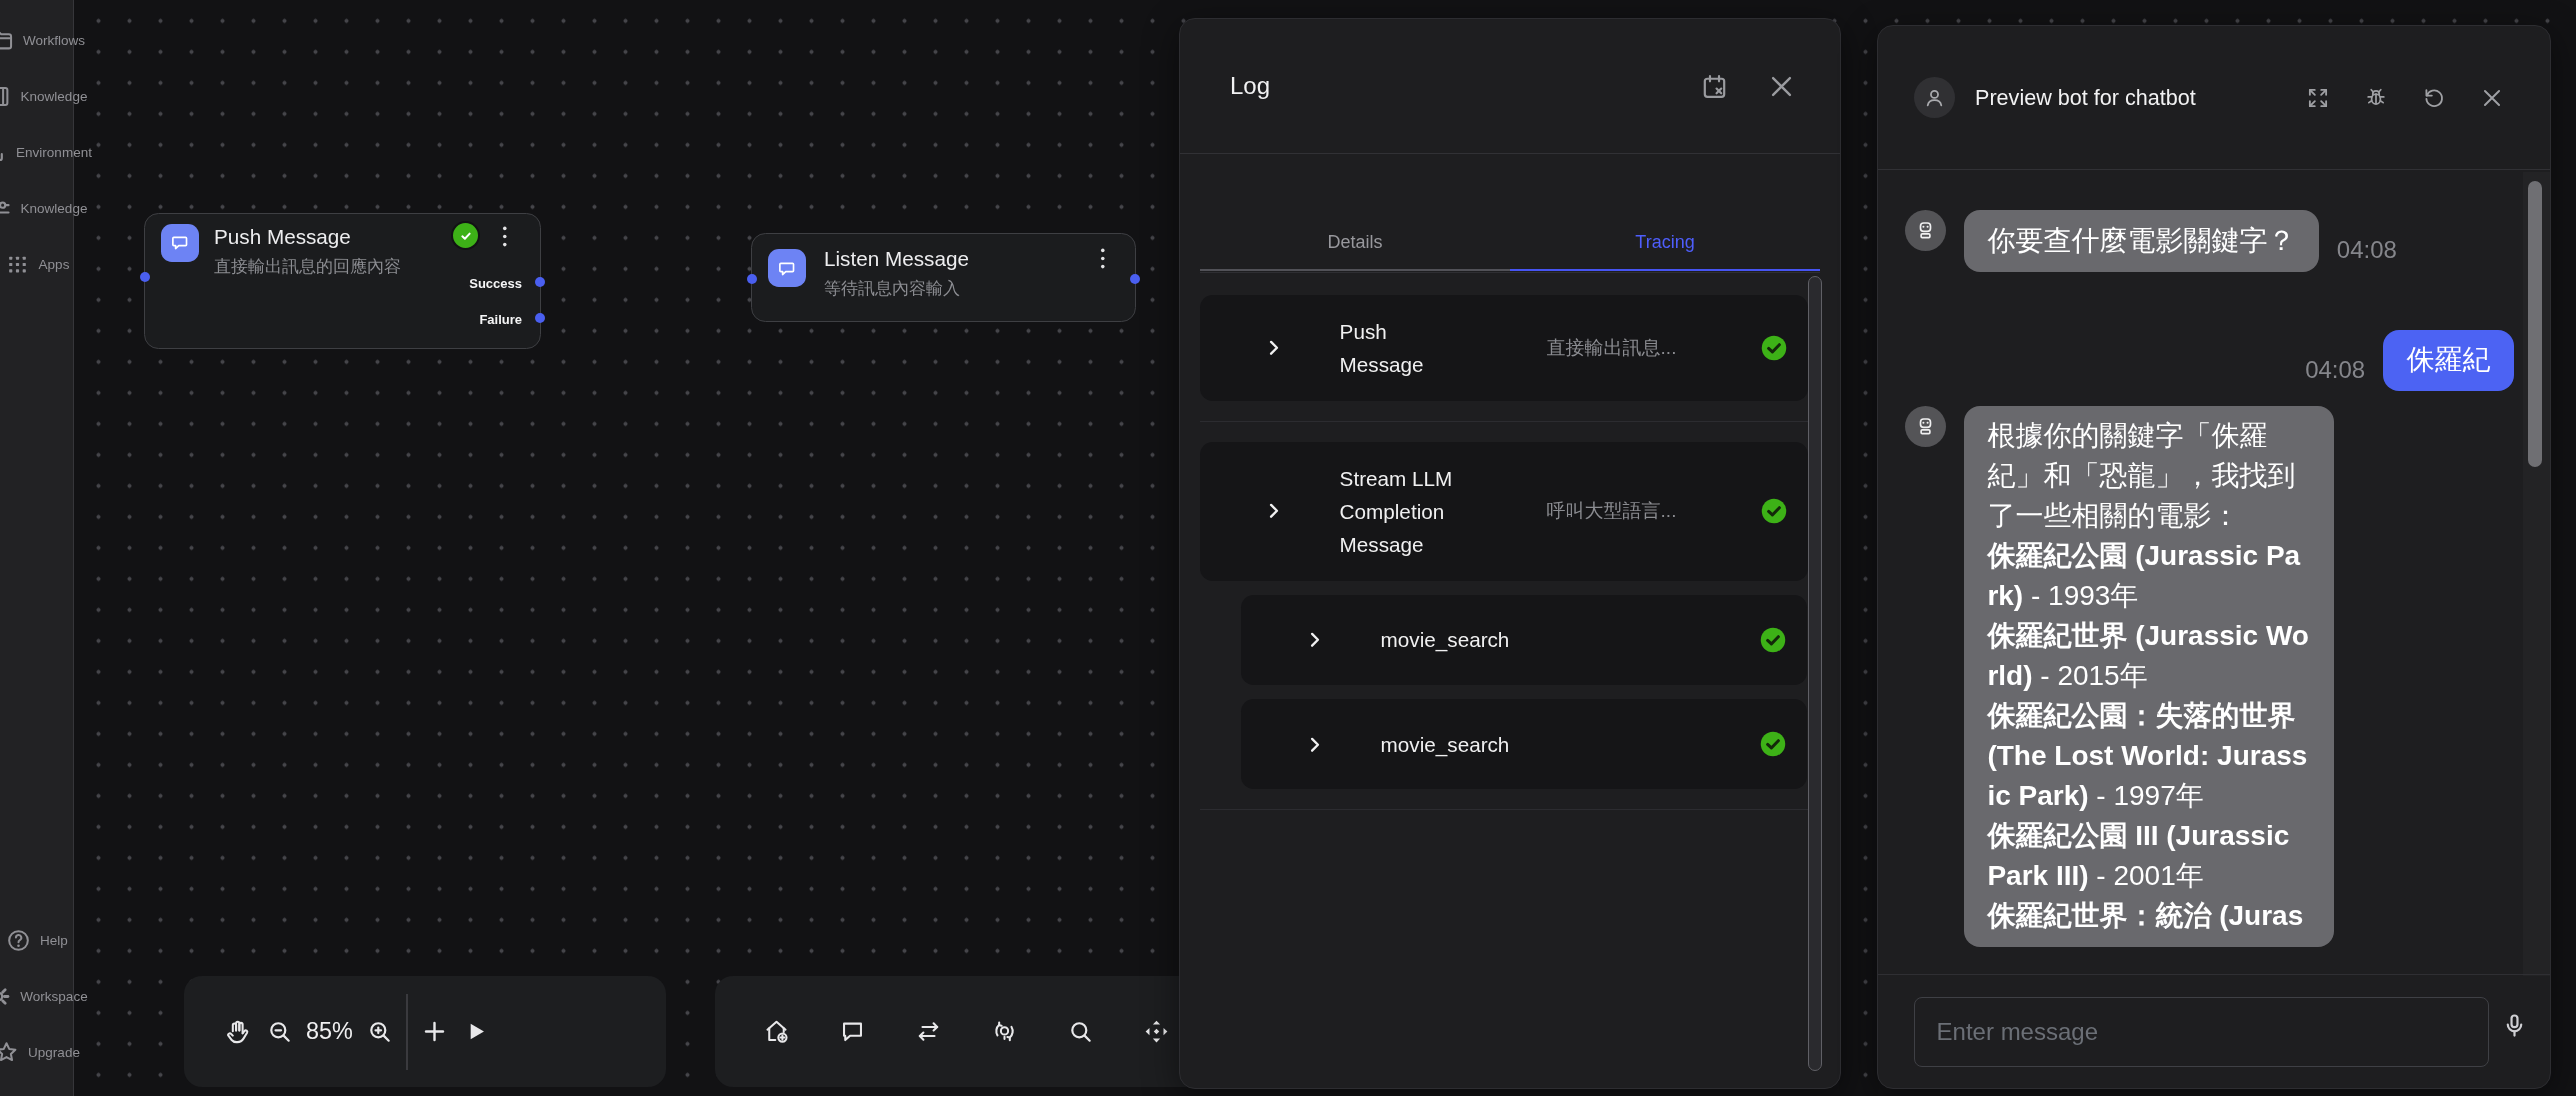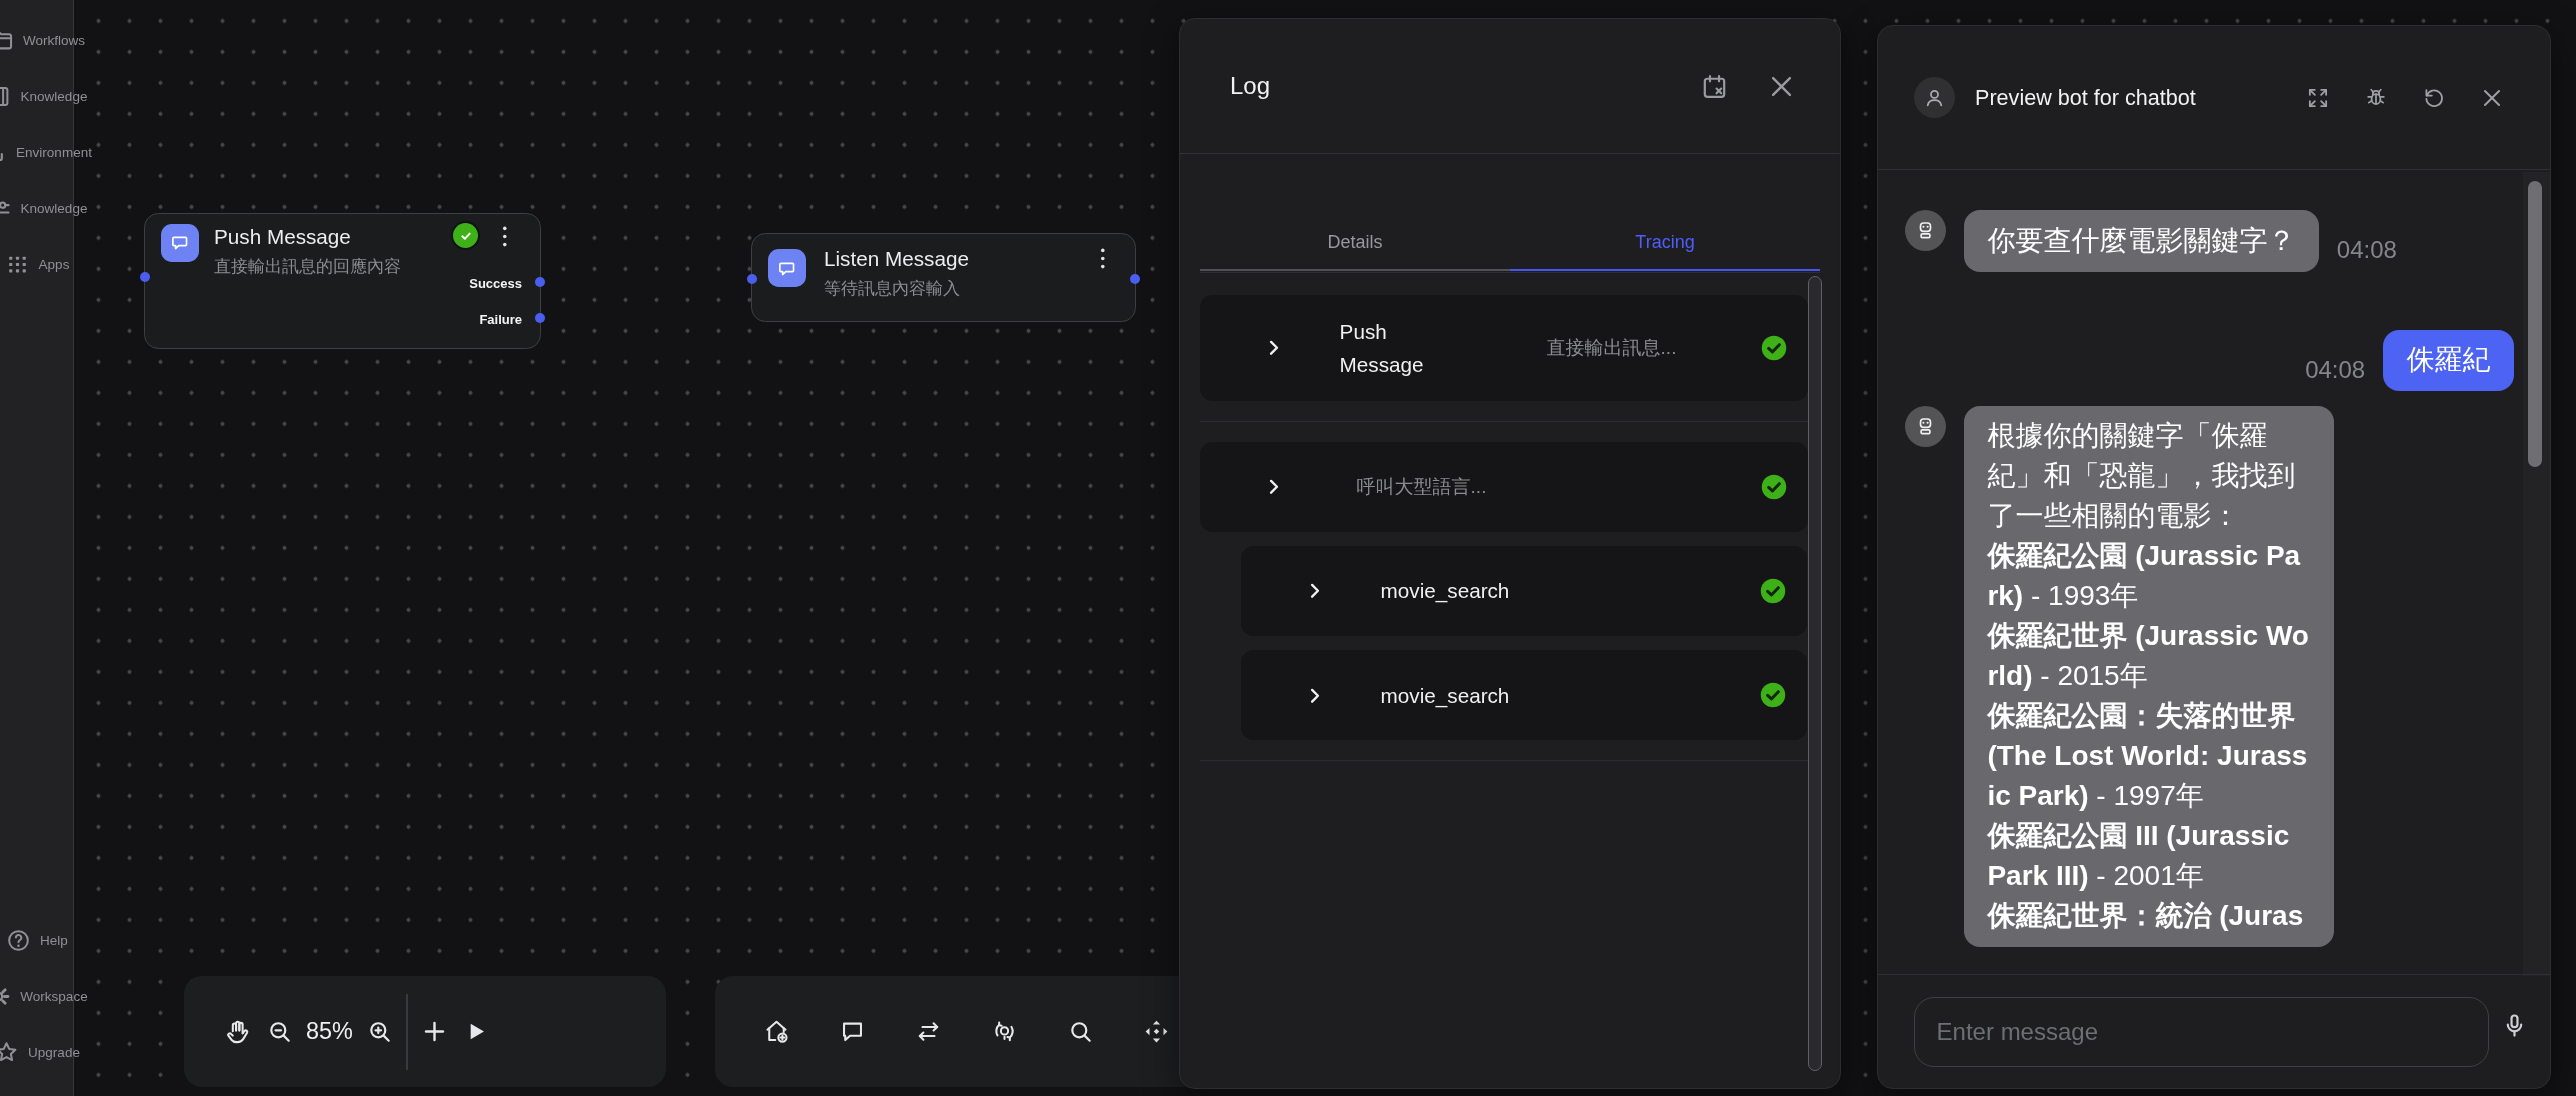--- a/index.html
+++ b/index.html
@@ -94,21 +94,21 @@
   .bot .bubble { background:#69696d; }
   .user { justify-content:flex-end; }
   .user .bubble { background:#4c63f3; font-weight:500; }
   .msg-time { color:#85868b; font-size:24px; align-self:flex-end; margin-bottom:7.2px; order:3; }
   .user .msg-time { order:0; }
   .msg-time:empty { display:none; }
   .chat-scrolltrack { position:absolute; right:0; top:146px; width:27px; height:804px; background:rgba(255,255,255,0.025); }
   .chat-scrollthumb { position:absolute; right:8px; top:155px; width:14.4px; height:286px; border-radius:7.2px; background:#6f6f73; cursor:pointer; }
   .chat-inputbar { position:absolute; left:0; right:0; bottom:0; height:114px; border-top:1.3px solid #2f2f33; }
   .chat-input { position:absolute; left:36px; top:21.6px; width:575px; height:70px; background:transparent;
-    border:1.8px solid #3f4045; border-radius:20px; color:#e8e8ea; font-size:24px; padding:0 21.6px;
+    border:1.8px solid #3f4045; border-radius:8px; color:#e8e8ea; font-size:24px; padding:0 21.6px;
     font-family:"Liberation Sans","DejaVu Sans",sans-serif; outline:none; }
   .chat-input::placeholder { color:#6b6f76; }
   .mic-btn { position:absolute; right:20px; top:36px; color:#cfcfd3; cursor:pointer; }
   .mic-btn svg { width:31px; height:31px; }
   b { font-weight:bold; }
 </style>
 </head>
 <body>
 
 <div id="app">
@@ -369,20 +369,21 @@
           <svg class="trace-check" viewBox="0 0 24 24">
             <circle cx="12" cy="12" r="10.5" fill="#3db117"></circle>
             <polyline points="7.4,12.4 10.6,15.4 16.6,9.2" fill="none" stroke="#13280a" stroke-width="2.6" stroke-linecap="round" stroke-linejoin="round"></polyline>
           </svg>
         </div>
       <div class="trace-divider"></div>
         <div class="trace-card">
           <svg class="trace-chevron" viewBox="0 0 24 24" fill="none" stroke="currentColor" stroke-width="2.6" stroke-linecap="round" stroke-linejoin="round">
             <polyline points="9,5.5 15.5,12 9,18.5"></polyline>
           </svg>
+          <div class="trace-title">Stream LLM Completion Message</div>
           <div class="trace-desc">呼叫大型語言...</div>
           <svg class="trace-check" viewBox="0 0 24 24">
             <circle cx="12" cy="12" r="10.5" fill="#3db117"></circle>
             <polyline points="7.4,12.4 10.6,15.4 16.6,9.2" fill="none" stroke="#13280a" stroke-width="2.6" stroke-linecap="round" stroke-linejoin="round"></polyline>
           </svg>
         </div>
 
         <div class="trace-card indent">
           <svg class="trace-chevron" viewBox="0 0 24 24" fill="none" stroke="currentColor" stroke-width="2.6" stroke-linecap="round" stroke-linejoin="round">
             <polyline points="9,5.5 15.5,12 9,18.5"></polyline>

